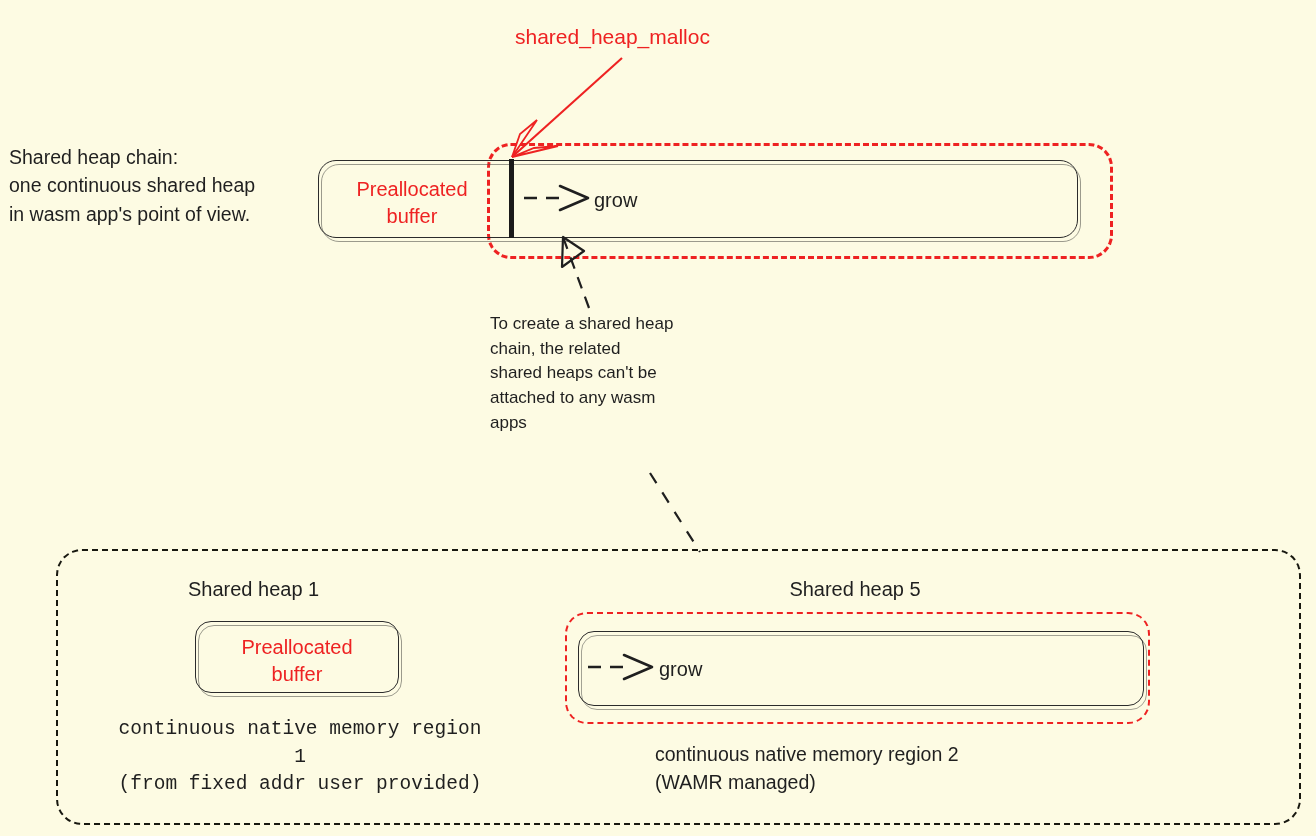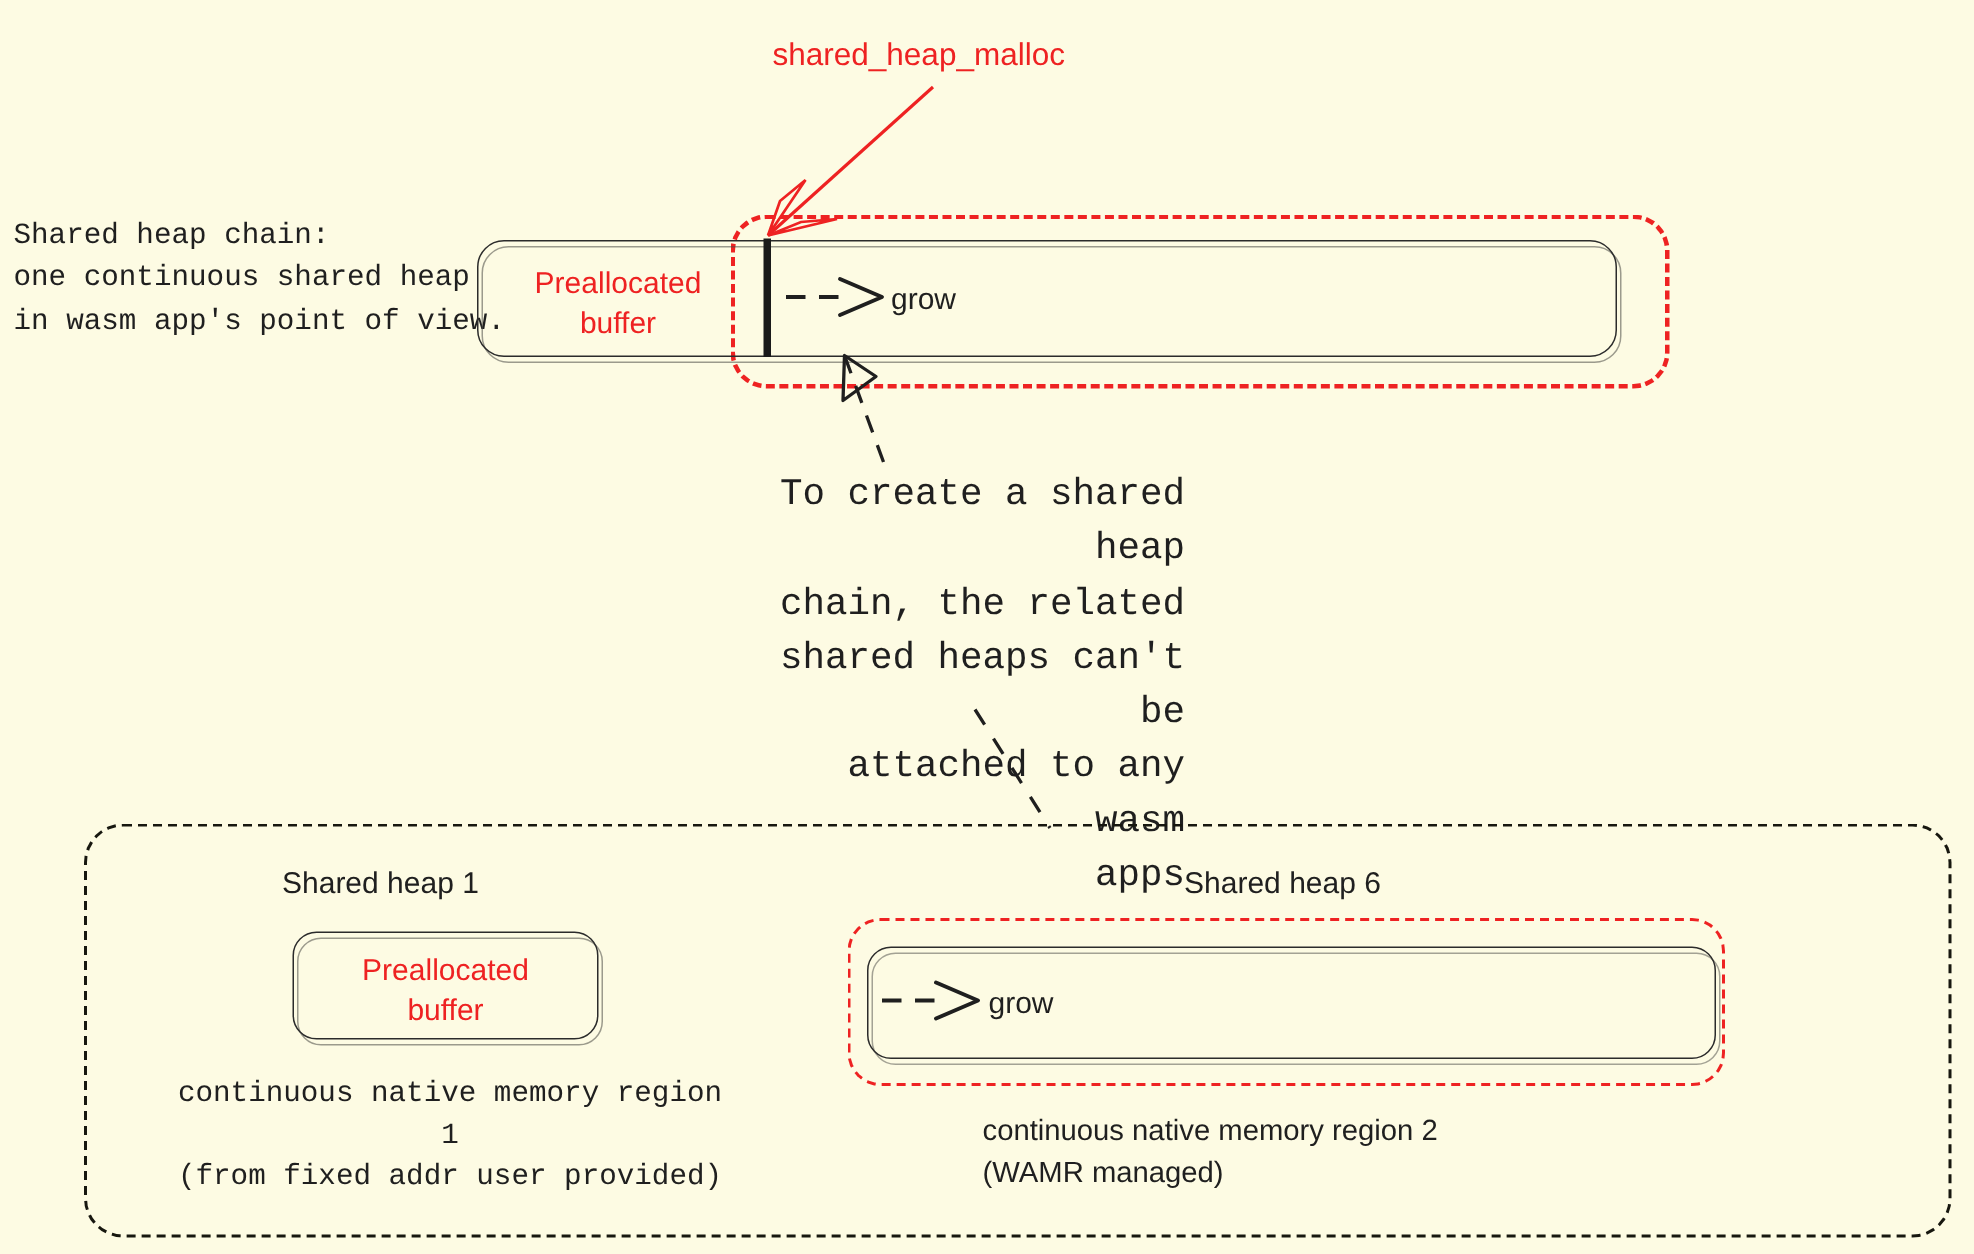--- a/index.html
+++ b/index.html
@@ -19,21 +19,21 @@
     width: 1316px;
     height: 836px;
     background: #fdfbe3;
   }
   .abs { position: absolute; }
 
   
   .txt {
     position: absolute;
     color: #1f1f1f;
-    font-family: Liberation Mono, monospace;
+    font-family: Liberation Sans, sans-serif;
     white-space: pre;
     line-height: 1.32;
   }
 
   
   #chain-caption {
     left: 9px;
     top: 143px;
     font-size: 19.5px;
     line-height: 1.45;
@@ -107,22 +107,22 @@
     font-size: 20px;
     color: #1f1f1f;
     font-family: "Liberation Sans", sans-serif;
   }
 
   
   #middle-note {
     left: 490px;
     top: 312px;
     width: 300px;
-    font-size: 25px;
-    text-align: right;
+    font-size: 17px;
+    text-align: left;
     line-height: 1.45;
     color: #1f1f1f;
     white-space: pre-line;
   }
 
   
   #outer-dash {
     left: 56px;
     top: 549px;
     width: 1245px;
@@ -275,21 +275,21 @@
   <div class="abs" id="outer-dash"></div>
 
   <div class="txt" id="heap1-title">Shared heap 1</div>
   <div class="abs" id="heap1-box-shadow"></div>
   <div class="abs" id="heap1-box"></div>
   <div class="txt" id="heap1-prealloc-label" style="white-space: pre-line;">Preallocated
 buffer</div>
   <div class="txt" id="heap1-caption">continuous native memory region 1
 (from fixed addr user provided)</div>
 
-  <div class="txt" id="heap2-title">Shared heap 6</div>
+  <div class="txt" id="heap2-title">Shared heap 5</div>
   <div class="abs" id="heap2-red-dash"></div>
   <div class="abs" id="heap2-box-shadow"></div>
   <div class="abs" id="heap2-box"></div>
   <div class="txt" id="heap2-grow-label">grow</div>
   <div class="txt" id="heap2-caption">continuous native memory region 2
 (WAMR managed)</div>
 
   <svg id="arrows" viewBox="0 0 1316 836" xmlns="http://www.w3.org/2000/svg">
 
     <g>

